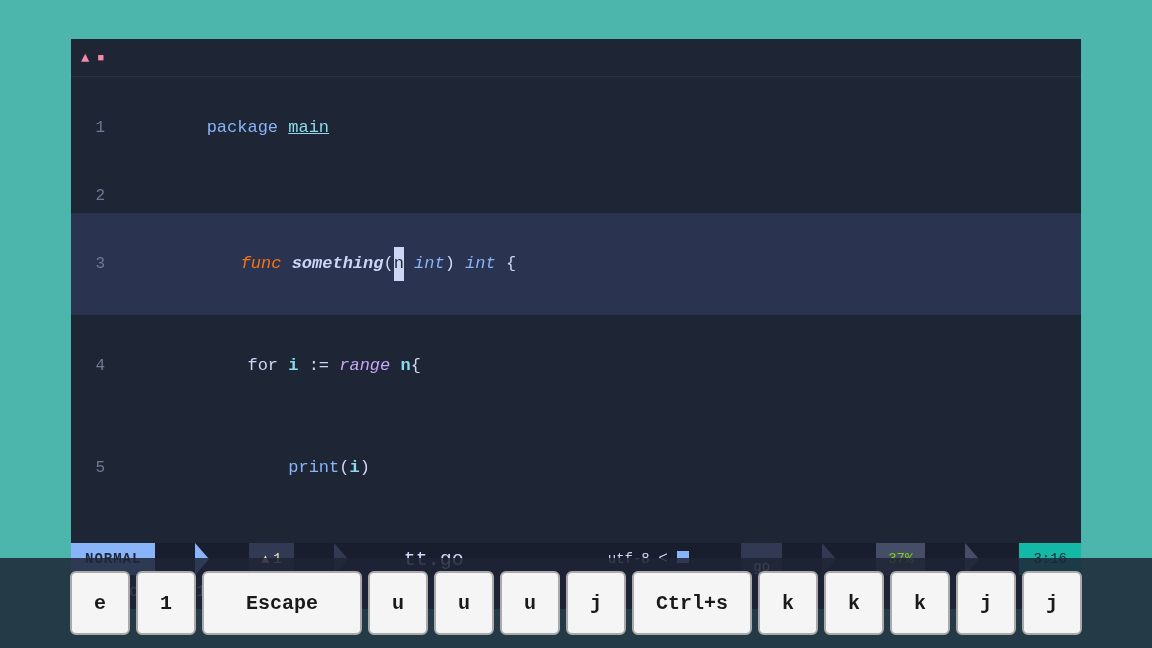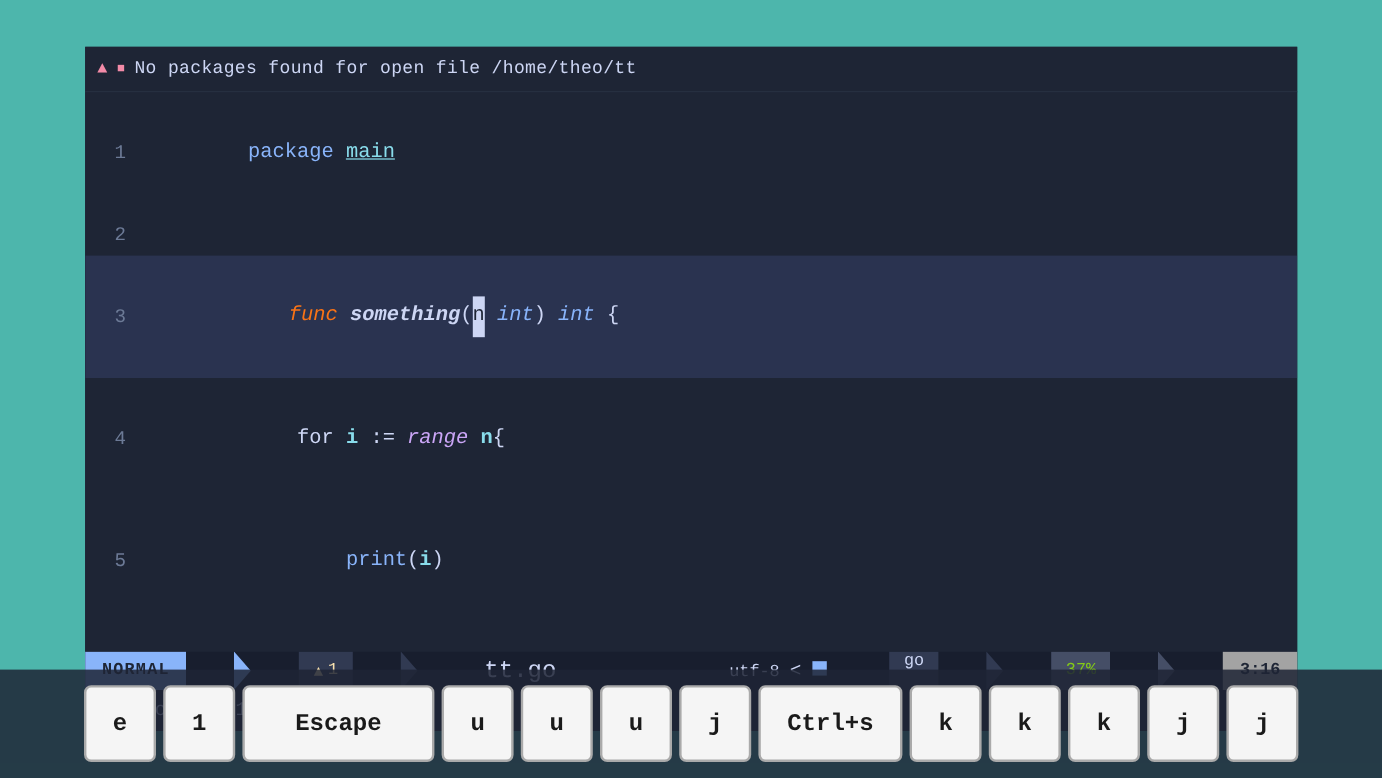--- a/index.html
+++ b/index.html
@@ -165,21 +165,21 @@
       padding: 0 8px;
       font-size: 14px;
     }
 
     .status-filetype-box {
       background-color: #313a52;
       color: #cdd6f4;
       padding: 0 12px;
       height: 100%;
       display: flex;
-      align-items: flex-start;
+      align-items: flex-end;
       font-size: 14px;
       gap: 6px;
     }
 
     .status-arrow-filetype {
       width: 0;
       height: 0;
       border-top: 16px solid transparent;
       border-bottom: 16px solid transparent;
       border-left: 14px solid #313a52;
@@ -197,27 +197,27 @@
 
     .status-arrow-percent {
       width: 0;
       height: 0;
       border-top: 16px solid transparent;
       border-bottom: 16px solid transparent;
       border-left: 14px solid #454e66;
     }
 
     .status-position {
-      background-color: #a3a3a3;
+      background-color: #14b8a6;
       color: #1e2535;
       padding: 0 14px;
       height: 100%;
       display: flex;
       align-items: center;
-      font-weight: bold;
+      font-weight: normal;
       font-size: 14px;
     }
 
     
     .written-msg {
       background-color: #1e2535;
       padding: 6px 10px;
       color: #cdd6f4;
       font-size: 16px;
       min-height: 34px;
@@ -286,21 +286,20 @@
     .lt-arrow { color: #cdd6f4; font-size: 16px; }
   </style>
 </head>
 <body>
 
 <div class="editor-container">
 
   <div class="message-bar">
     <span class="triangle-icon">▲</span>
     <span class="dot-square">■</span>
-    <span class="msg-text">No packages found for open file /home/theo/tt</span>
   </div>
 
   <div class="code-area">
 
     <div class="code-line">
       <span class="line-num">1</span>
       <span class="line-content">
         <span class="kw-package">package </span><span class="kw-main">main</span>
       </span>
     </div>

